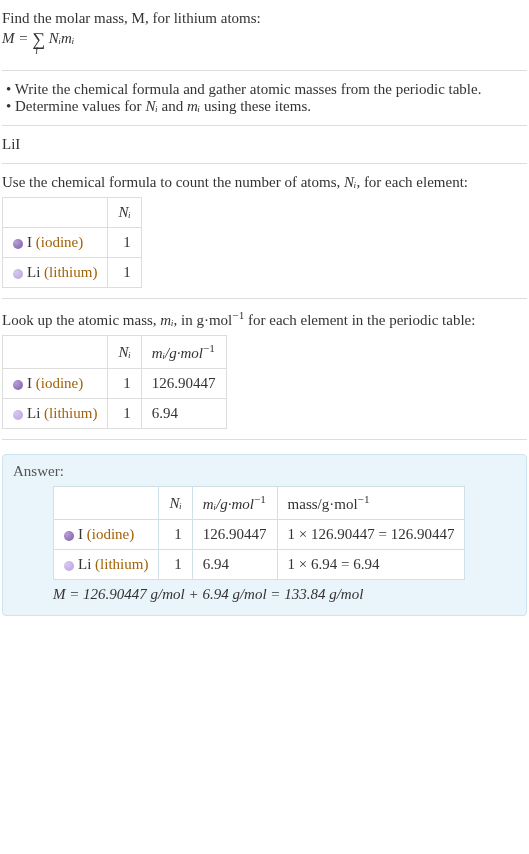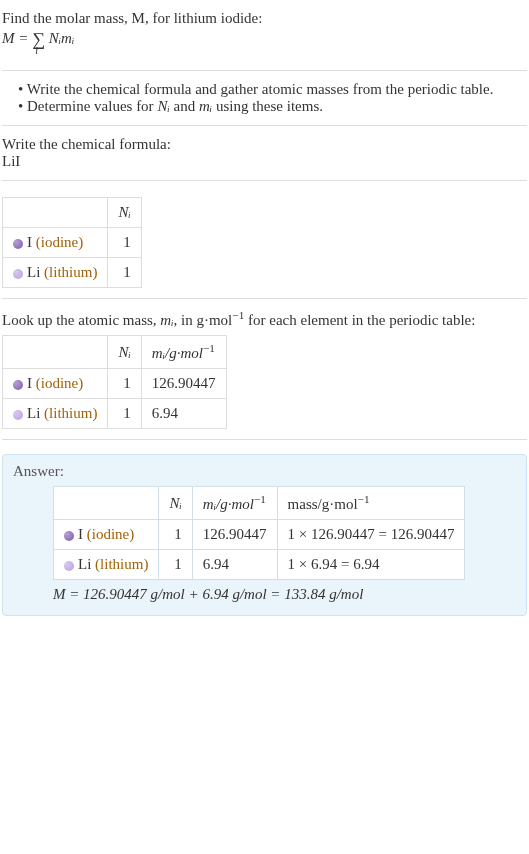--- a/index.html
+++ b/index.html
@@ -21,21 +21,21 @@
     .divider {
       border-top: 1px solid #ddd;
       margin: 4px 0;
     }
     .formula-line {
       font-style: italic;
       font-family: Georgia, serif;
       margin-top: 2px;
     }
     .bullet-line {
-      margin-left: 16px;
+      margin-left: 4px;
     }
     table {
       border-collapse: collapse;
       margin-top: 6px;
     }
     th, td {
       border: 1px solid #ddd;
       padding: 6px 10px;
       text-align: left;
       font-weight: normal;
@@ -105,45 +105,47 @@
     .formula-M {
       position: relative;
       display: inline-block;
       padding-bottom: 10px;
     }
   </style>
 </head>
 <body>
 
 <div class="section">
-  <div>Find the molar mass, M, for lithium iodide:</div>
+  <div>Find the molar mass, M, for lithium atoms:</div>
   <div class="formula-line formula-M">
     <span>M = </span><span class="sigma"><span>∑</span><span class="sigma-sub">i</span></span>&nbsp;<span>Nᵢmᵢ</span>
   </div>
 </div>
 
 <div class="divider"></div>
 
 <div class="section">
   <div class="bullet-line">• Write the chemical formula and gather atomic masses from the periodic table.</div>
   <div class="bullet-line">
     <span>• Determine values for </span><span class="ital">Nᵢ</span><span> and </span><span class="ital">mᵢ</span><span> using these items.</span>
   </div>
 </div>
 
 <div class="divider"></div>
 
 <div class="section">
-  <div>Write the chemical formula:</div>
   <div>LiI</div>
 </div>
 
 <div class="divider"></div>
 
 <div class="section">
+  <div>
+    <span>Use the chemical formula to count the number of atoms, </span><span class="ital">Nᵢ</span><span>, for each element:</span>
+  </div>
   <table>
     <tbody>
         <tr>
       <th></th>
       <th class="ital">Nᵢ</th>
     </tr>
     <tr>
       <td><span class="dot dot-iodine"></span><span>I</span> <span class="elem-name">(iodine)</span></td>
       <td class="num">1</td>
     </tr>

